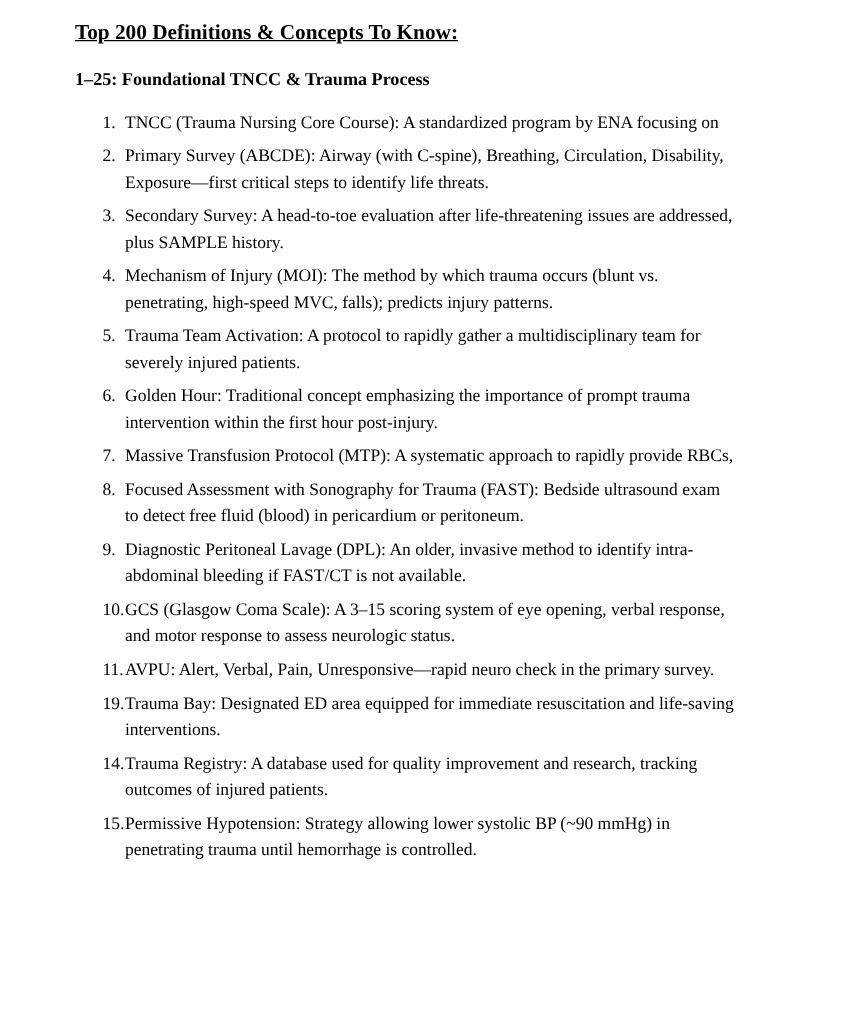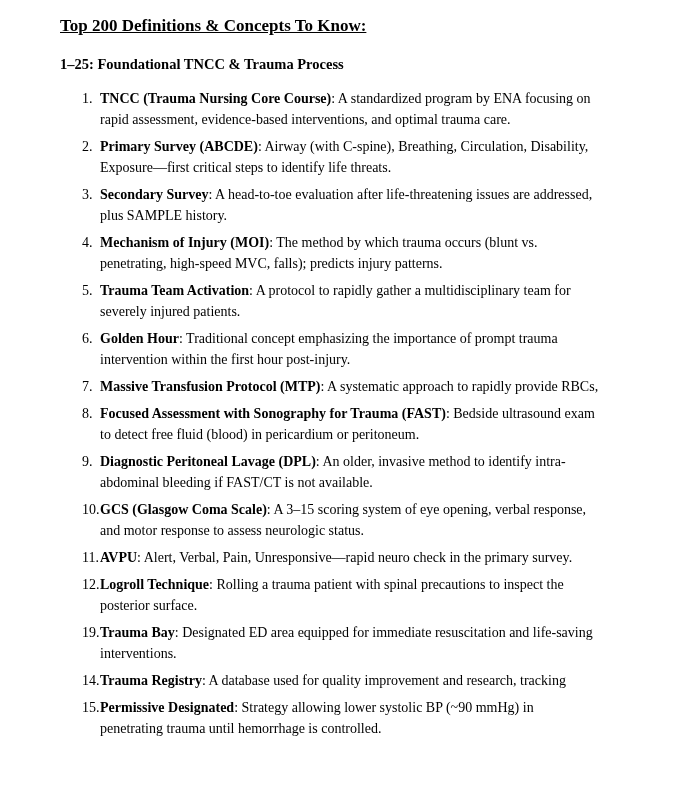--- a/index.html
+++ b/index.html
@@ -46,35 +46,35 @@
   .item-num {
     flex: none;
     width: 18px;
     margin-left: 22px;
   }
   .item-body {
     flex: 1;
     min-width: 0;
   }
   .item-term {
-    font-weight: bold;
+    font-weight: normal;
   }
 </style>
 </head>
 <body>
 
 <div class="page">
   <h1 class="doc-title">Top 200 Definitions &amp; Concepts To Know:</h1>
   <h2 class="section-heading">1–25: Foundational TNCC &amp; Trauma Process</h2>
 
   <ol class="def-list">
 
     <li class="def-item">
       <span class="item-num">1.</span>
-      <div class="item-body"><span class="item-term">TNCC (Trauma Nursing Core Course)</span><span>: A standardized program by ENA focusing on</span><br><span>rapid assessment, evidence-based interventions, and optimal trauma care.</span></div>
+      <div class="item-body"><span class="item-term">TNCC (Trauma Nursing Core Course)</span><span>: A standardized program by ENA focusing on</span><br></div>
     </li>
 
     <li class="def-item">
       <span class="item-num">2.</span>
       <div class="item-body"><span class="item-term">Primary Survey (ABCDE)</span><span>: Airway (with C-spine), Breathing, Circulation, Disability,</span><br><span>Exposure—first critical steps to identify life threats.</span></div>
     </li>
 
     <li class="def-item">
       <span class="item-num">3.</span>
       <div class="item-body"><span class="item-term">Secondary Survey</span><span>: A head-to-toe evaluation after life-threatening issues are addressed,</span><br><span>plus SAMPLE history.</span></div>
@@ -113,34 +113,30 @@
     <li class="def-item">
       <span class="item-num">10.</span>
       <div class="item-body"><span class="item-term">GCS (Glasgow Coma Scale)</span><span>: A 3–15 scoring system of eye opening, verbal response,</span><br><span>and motor response to assess neurologic status.</span></div>
     </li>
 
     <li class="def-item">
       <span class="item-num">11.</span>
       <div class="item-body"><span class="item-term">AVPU</span><span>: Alert, Verbal, Pain, Unresponsive—rapid neuro check in the primary survey.</span></div>
     </li>
 
-    <li class="def-item">
-      <span class="item-num">12.</span>
-      <div class="item-body"><span class="item-term">Logroll Technique</span><span>: Rolling a trauma patient with spinal precautions to inspect the</span><br><span>posterior surface.</span></div>
-    </li>
 
     <li class="def-item">
       <span class="item-num">19.</span>
       <div class="item-body"><span class="item-term">Trauma Bay</span><span>: Designated ED area equipped for immediate resuscitation and life-saving</span><br><span>interventions.</span></div>
     </li>
 
     <li class="def-item">
       <span class="item-num">14.</span>
-      <div class="item-body"><span class="item-term">Trauma Registry</span><span>: A database used for quality improvement and research, tracking</span><br></div>
+      <div class="item-body"><span class="item-term">Trauma Registry</span><span>: A database used for quality improvement and research, tracking</span><br><span>outcomes of injured patients.</span></div>
     </li>
 
     <li class="def-item">
       <span class="item-num">15.</span>
-      <div class="item-body"><span class="item-term">Permissive Designated</span><span>: Strategy allowing lower systolic BP (~90 mmHg) in</span><br><span>penetrating trauma until hemorrhage is controlled.</span></div>
+      <div class="item-body"><span class="item-term">Permissive Hypotension</span><span>: Strategy allowing lower systolic BP (~90 mmHg) in</span><br><span>penetrating trauma until hemorrhage is controlled.</span></div>
     </li>
 
   </ol>
 </div>
 
 </body></html>

